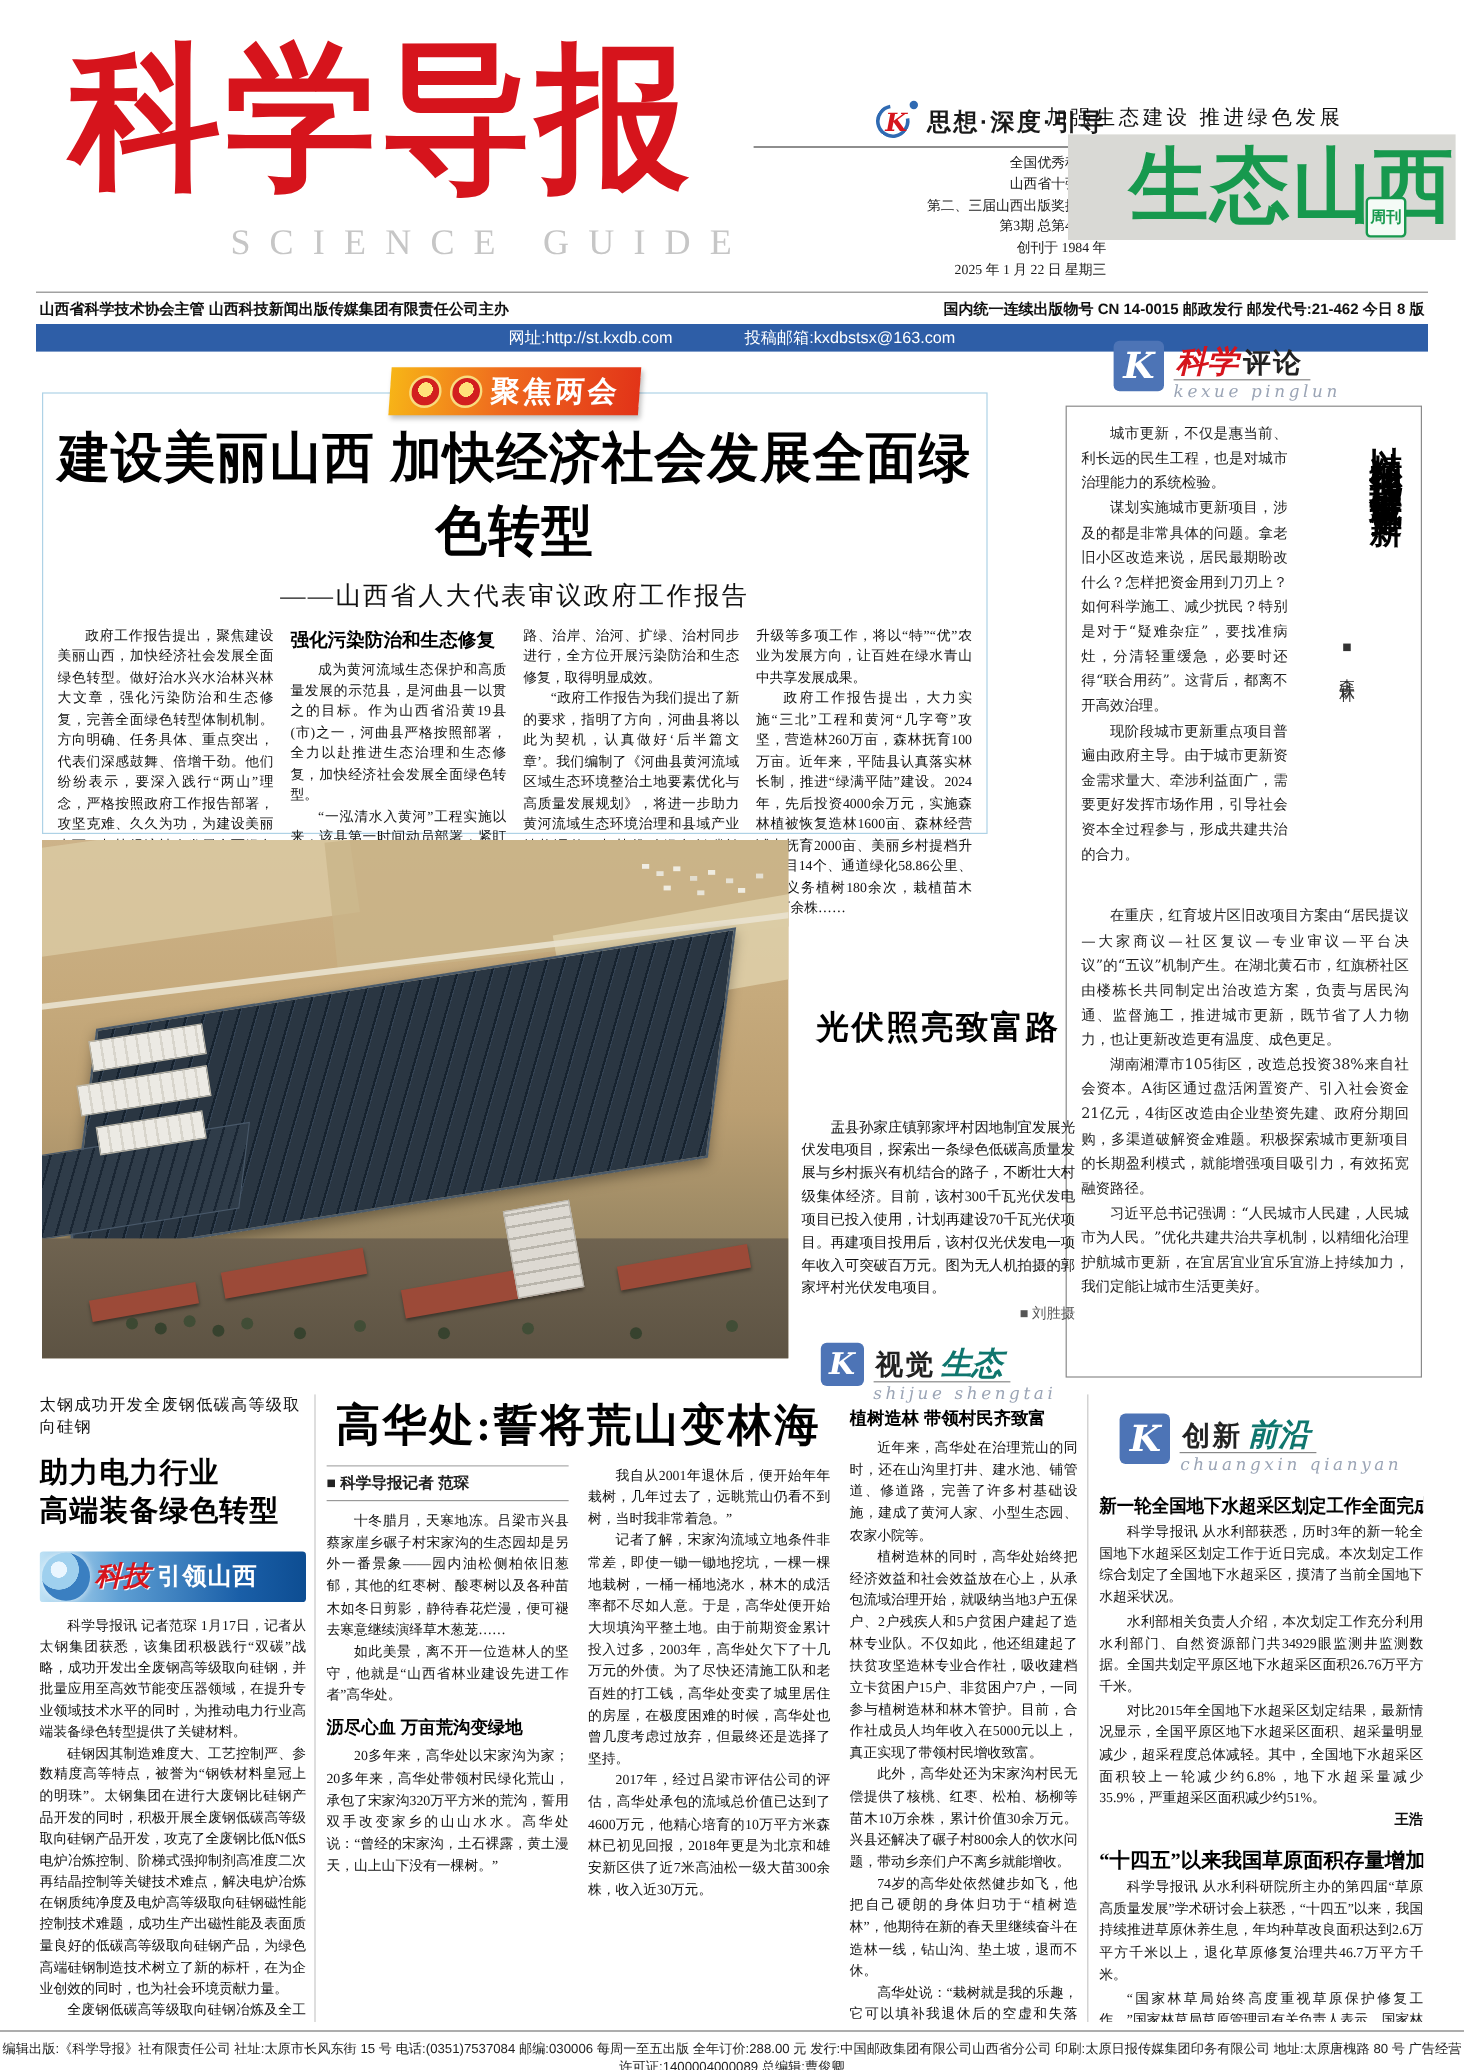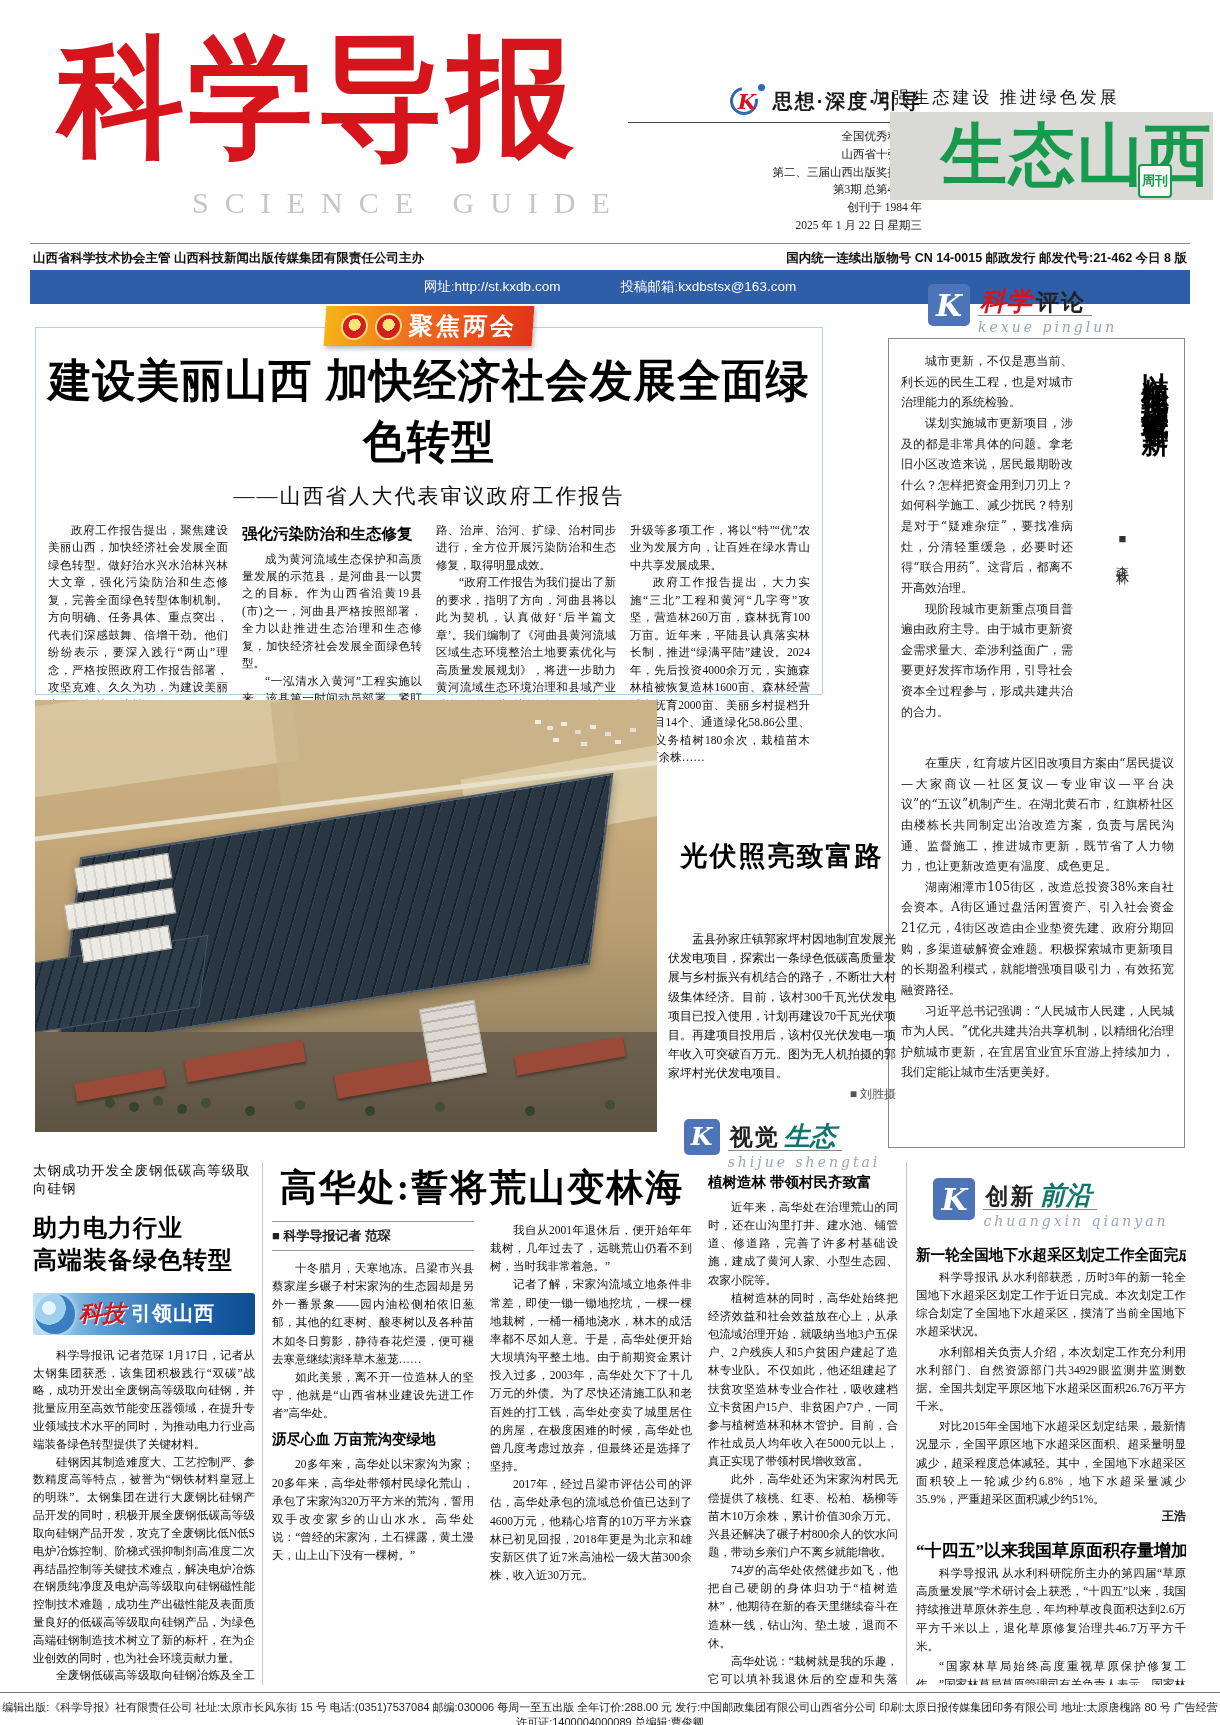--- a/index.html
+++ b/index.html
@@ -32,21 +32,21 @@
     display:flex; align-items:center; justify-content:flex-end;margin-left:32px; }
   .ed-name { font-size:66px; font-weight:bold; color:#17994e; letter-spacing:2px; line-height:1;
     font-family:"Liberation Serif",serif; transform:scaleY(1.02); }
   .ed-weekly { position:absolute; left:1138px; top:164px; width:34px; height:34px; border:2px solid #17994e;
     color:#17994e; font-size:13px; font-weight:bold; display:flex; align-items:center; justify-content:center;
     border-radius:4px; background:#f4fbf6; }
 
   .rule1 { position:absolute; left:30px; top:243px; width:1160px; height:1px; background:#8a8a8a; }
   .info-row { position:absolute; left:33px; top:250px; width:1154px; display:flex; justify-content:space-between;
     font-size:12.5px; color:#111; font-weight:bold; }
-  .blue-bar { position:absolute; left:30px; top:270px; width:1160px; height:34px; background:#2e5ea7;
+  .blue-bar { position:absolute; left:30px; top:270px; width:1160px; height:23px; background:#2e5ea7;
     display:flex; align-items:center; justify-content:center; gap:60px; color:#fff; font-size:13.5px; }
 
   
   .lead-box { position:absolute; left:35px; top:327px; width:788px; height:368px; border:1px solid #aed2e6; }
   .badge { position:absolute; left:50%; top:-22px; transform:translateX(-50%); height:40px; padding:0 16px;
     background:linear-gradient(95deg,#f7b517,#ef6a1e 45%,#e23318); display:flex; align-items:center; gap:7px;
     box-shadow:2px 3px 4px rgba(0,0,0,.25); transform:translateX(-50%) skewX(-4deg); }
   .emblem { width:27px; height:27px; border-radius:50%; border:2px solid #f8dc7e;
     background:radial-gradient(circle at 50% 42%, #ffe27a 0 34%, #d21f1f 35% 100%);
     color:#ffe27a; font-size:10px; display:flex; align-items:center; justify-content:center; }

